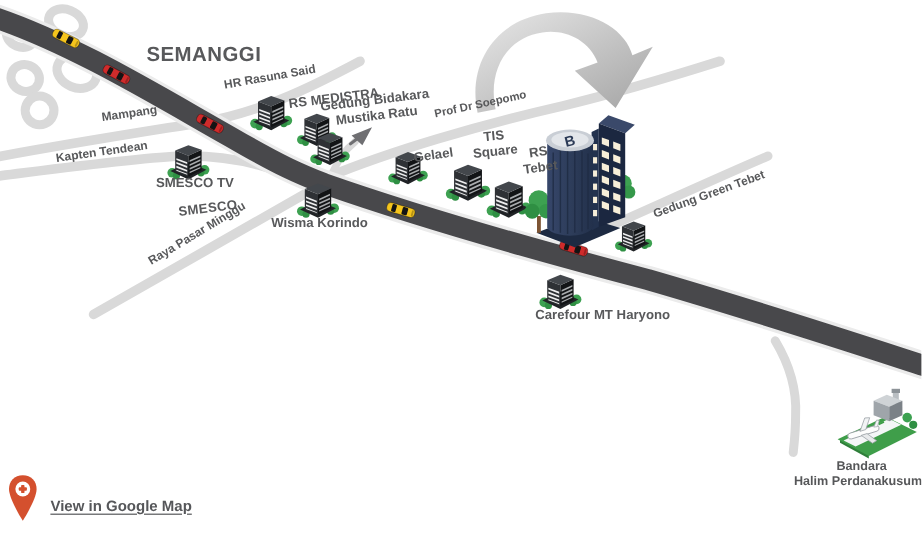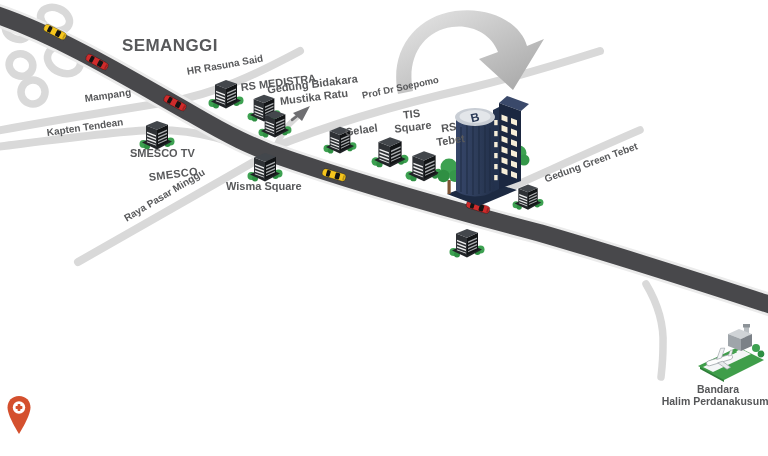--- a/index.html
+++ b/index.html
@@ -227,38 +227,40 @@
   <div class="lbl" id="lbl-raya">Raya Pasar Minggu</div>
   <div class="lbl" id="lbl-soepomo">Prof Dr Soepomo</div>
 
   <div class="lbl" id="lbl-medistra">RS MEDISTRA</div>
   <div class="lbl" id="lbl-bidakara">
     <span>Gedung Bidakara</span>
     <span>Mustika Ratu</span>
   </div>
   <div class="lbl" id="lbl-transtv">SMESCO TV</div>
   <div class="lbl" id="lbl-smesco">SMESCO</div>
-  <div class="lbl" id="lbl-wisma">Wisma Square</div>
+  <div class="lbl" id="lbl-wisma">Wisma Korindo</div>
   <div class="lbl" id="lbl-gelael">Gelael</div>
   <div class="lbl" id="lbl-tis">
     <span>TIS</span>
     <span>Square</span>
   </div>
   <div class="lbl" id="lbl-rstebet">
     <span>RS</span>
     <span>Tebet</span>
   </div>
   <div class="lbl" id="lbl-greentebet">Gedung Green Tebet</div>
+  <div class="lbl" id="lbl-carefour">Carefour MT Haryono</div>
   <div class="lbl" id="lbl-bandara">
     <span>Bandara</span>
     <span>Halim Perdanakusuma</span>
   </div>
 
   <div class="footer">
     <svg width="26" height="42" viewBox="0 0 26 42">
       <path d="M13,1 C6,1 1.5,6 1.5,12.5 C1.5,21 13,39 13,39 C13,39 24.5,21 24.5,12.5 C24.5,6 20,1 13,1 Z" fill="#d4502e"></path>
       <circle cx="13" cy="12.5" r="6.2" fill="#ffffff"></circle>
       <rect x="11.6" y="9.1" width="2.8" height="6.8" rx="0.7" fill="#d4502e"></rect>
       <rect x="9.6" y="11.1" width="6.8" height="2.8" rx="0.7" fill="#d4502e"></rect>
     </svg>
+    <a href="#">View in Google Map</a>
   </div>
 
 </div>
 
 </body></html>

